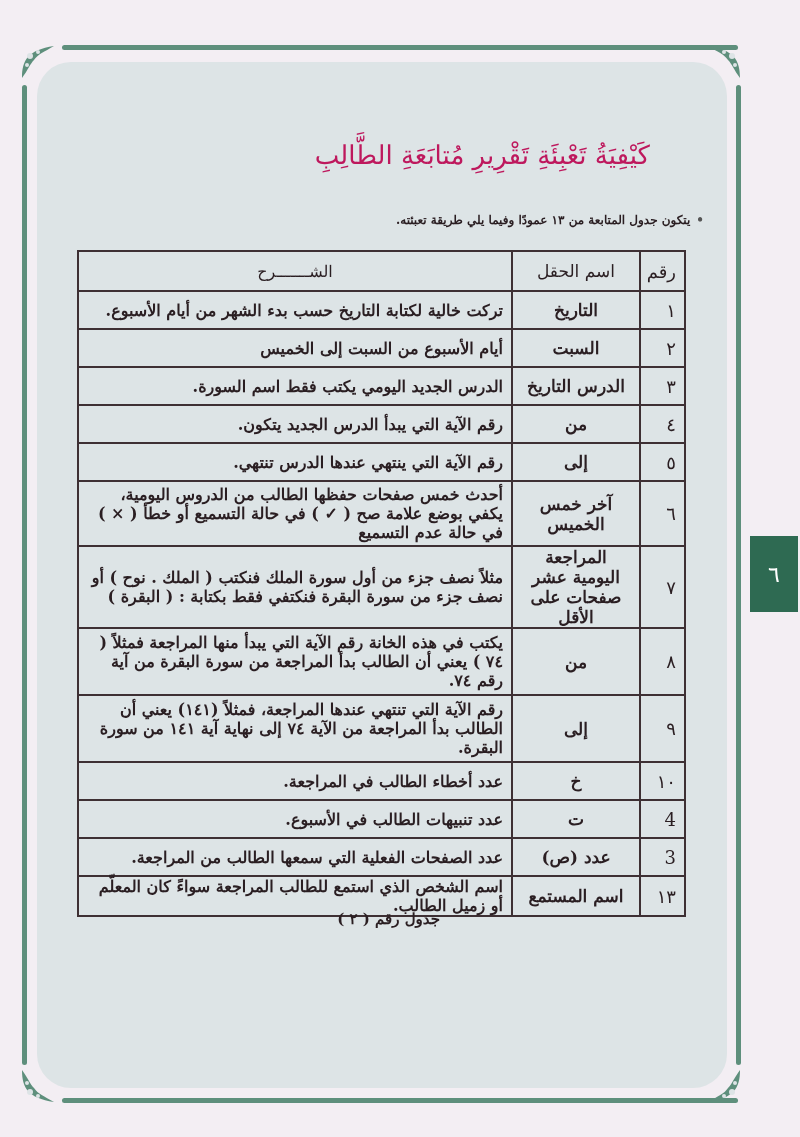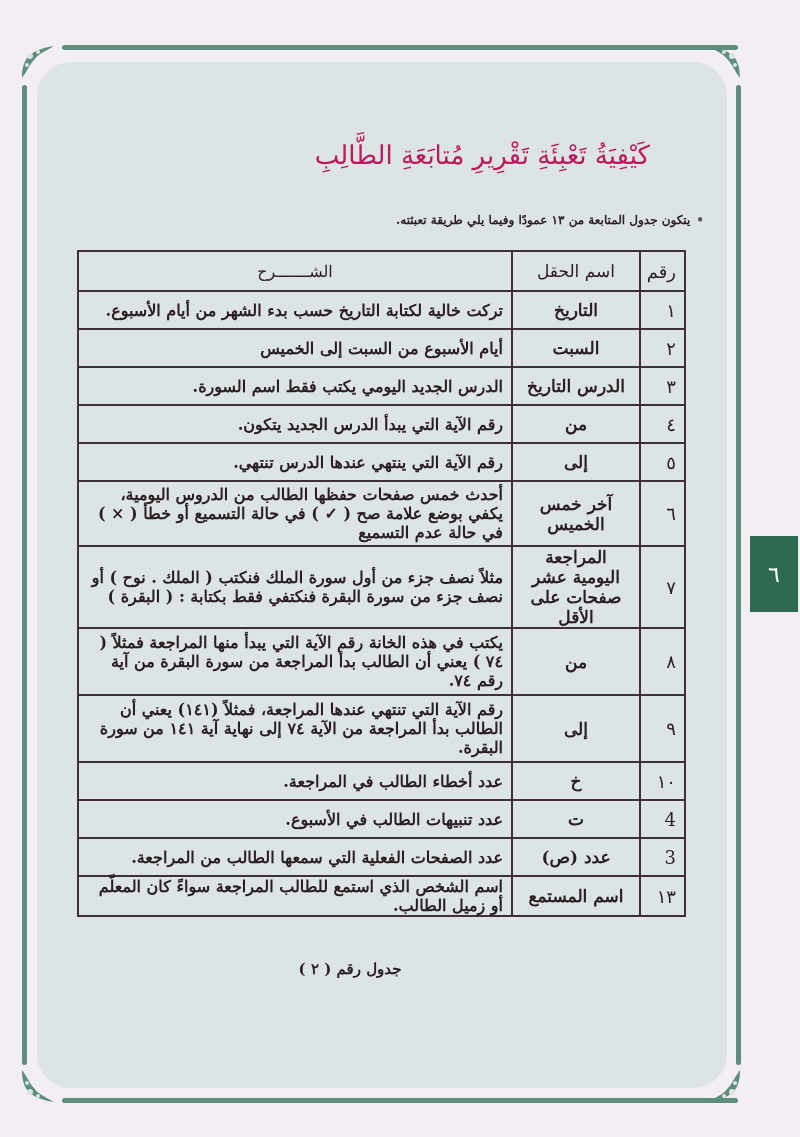--- a/index.html
+++ b/index.html
@@ -39,21 +39,21 @@
   }
   table.main td, table.main th {
     border:2px solid #3e3034; padding:0 8px; font-size:16px; font-weight:bold;
     vertical-align:middle;
   }
   table.main th { font-size:16px; font-weight:normal; height:36px; }
   .col-num { width:27px; text-align:right; font-size:18px !important; font-weight:normal !important; }
   .col-field { width:110px; text-align:center; font-size:17px !important;margin-top:32px; }
   .col-desc { text-align:right;margin-left:40px; }
   .caption {
-    position:absolute; left:260px; top:960px; width:180px; text-align:center;
+    position:absolute; left:260px; top:910px; width:180px; text-align:right;
     direction:rtl; font-size:15px; font-weight:bold;
   }
   .page-tab {
     position:absolute; left:750px; top:536px; width:48px; height:76px;
     background:#2e6a52; color:#fff; display:flex; align-items:center;
     justify-content:center; font-size:22px;
   }
 </style>
 </head>
 <body>

